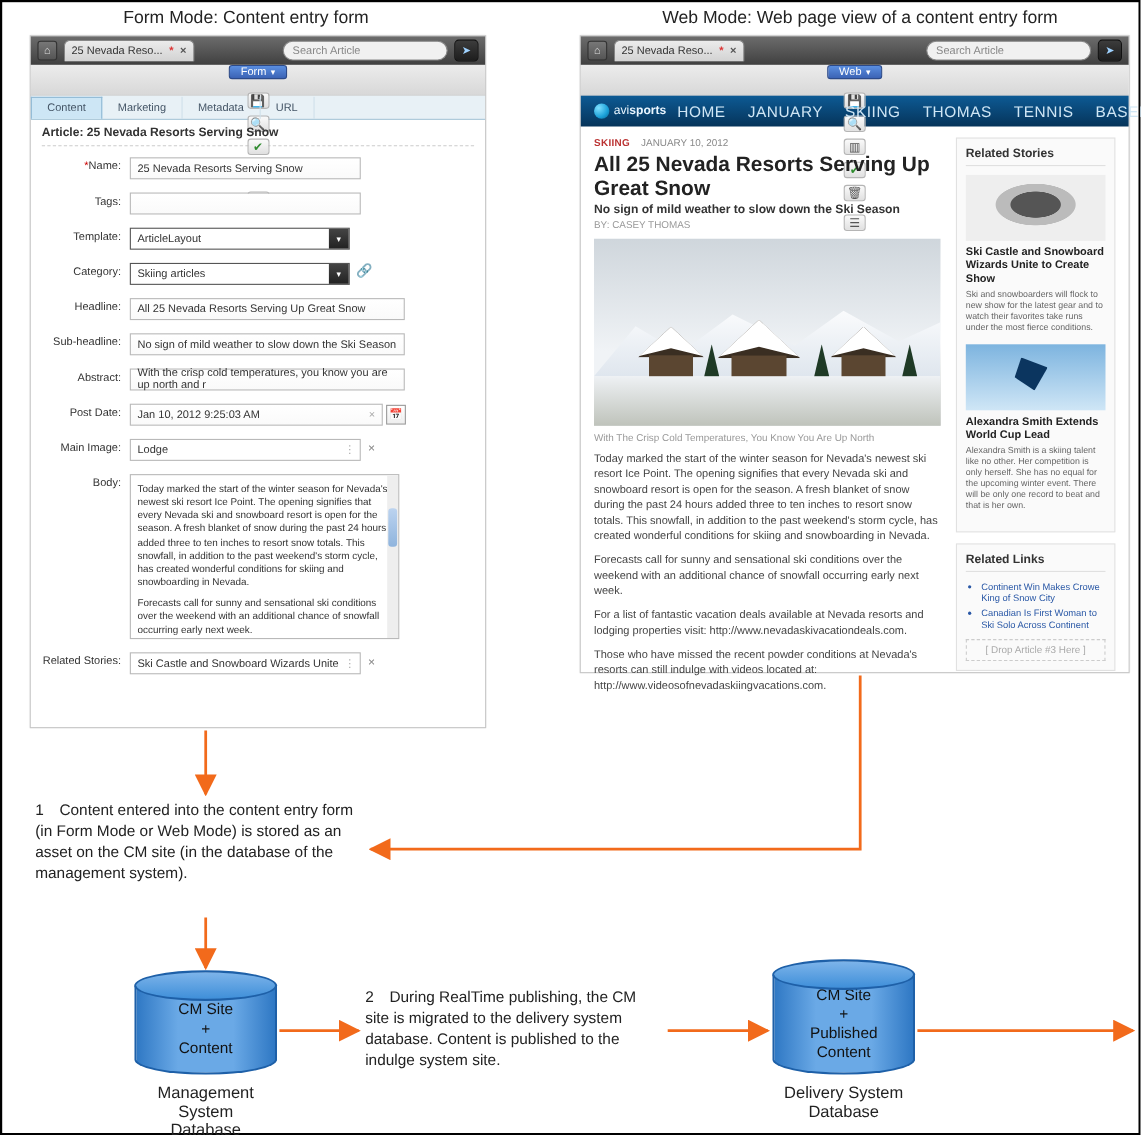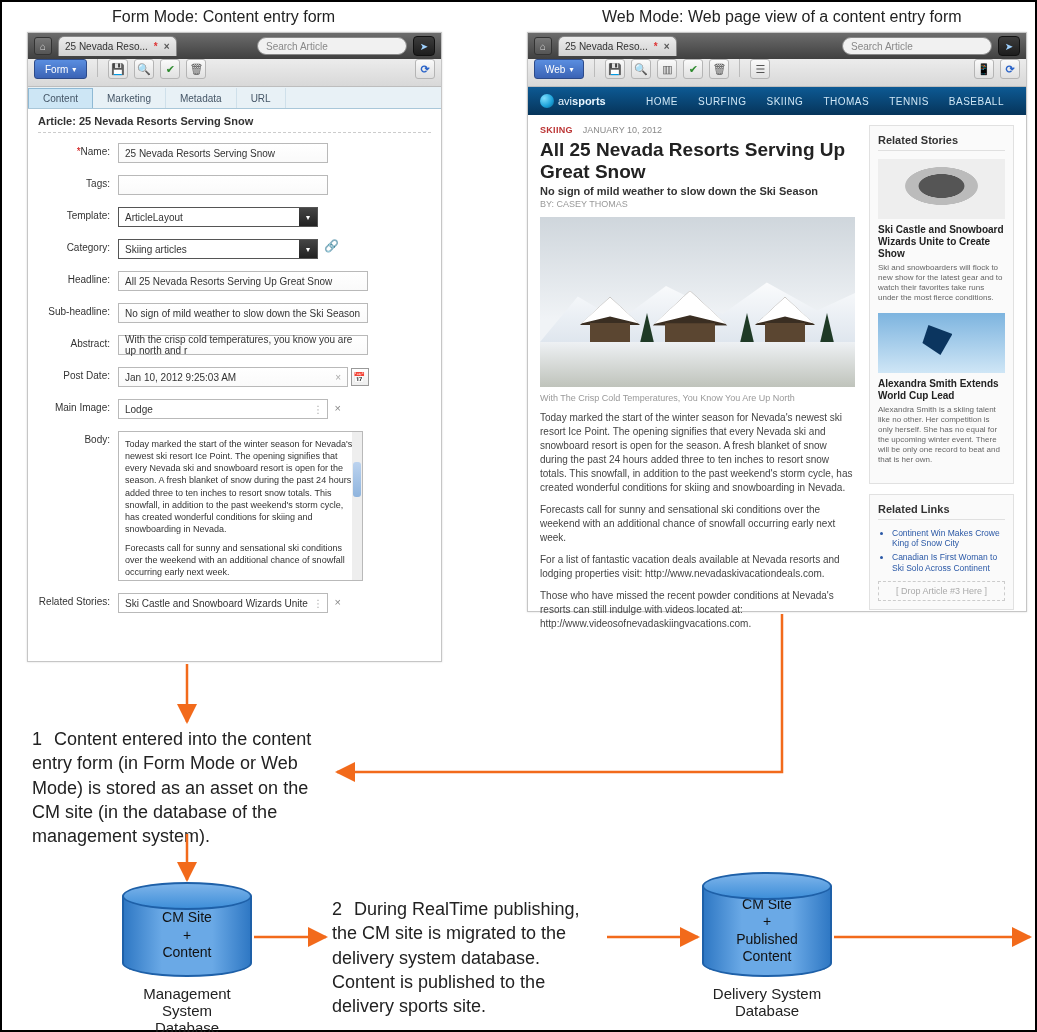--- a/index.html
+++ b/index.html
@@ -76,21 +76,21 @@
   .topbar .spacer{flex:1;}
   .search-pill{
     width:150px;height:18px;border-radius:9px;background:#f1f1f1;
     border:1px solid #888;display:flex;align-items:center;padding:0 8px;
     color:#888;font-size:10px;
   }
   .go-btn{width:22px;height:20px;border-radius:4px;background:linear-gradient(#3c3c3c,#1d1d1d);border:1px solid #111;display:flex;align-items:center;justify-content:center;color:#9fd2ff;font-size:10px;}
   .toolbar{
     height:28px;background:linear-gradient(#ececec,#d8d8d8);
     border-bottom:1px solid #bdbdbd;
-    display:flex;padding:0 6px;gap:6px;
+    display:flex;align-items:center;padding:0 6px;gap:6px;flex-direction:column;
   }
   .mode-btn{
     height:20px;padding:0 10px;border-radius:3px;
     background:linear-gradient(#5a8ee0,#3b63b5);color:#fff;
     font-size:10px;border:1px solid #2c4a89;display:flex;align-items:center;gap:4px;
   }
   .mode-btn .tri{font-size:8px;}
   .tool-ic{
     width:20px;height:20px;border-radius:3px;background:linear-gradient(#fafafa,#e0e0e0);
     border:1px solid #b5b5b5;display:flex;align-items:center;justify-content:center;
@@ -142,21 +142,21 @@
   
   .webnav{
     height:28px;background:linear-gradient(#0d5a94,#06345a);
     display:flex;align-items:center;padding:0 12px;font-size:10px;color:#dfe;
   }
   .logo{display:flex;align-items:center;gap:4px;}
   .logo .dot{width:14px;height:14px;border-radius:50%;background:radial-gradient(circle at 30% 30%,#7fe0ff,#1aa0d8 60%,#0a5f8a);}
   .logo .brand{color:#eaf6ff;font-size:11px;}
   .logo .brand b{font-weight:bold;}
   .webnav .spacer{flex:1;}
-  .navitem{padding:0 10px;color:#cfe6f5;font-size:10px;letter-spacing:.5px;}
+  .navitem{padding:0 10px;color:#cfe6f5;font-size:14px;letter-spacing:.5px;}
   .webcontent{display:flex;padding:10px 12px;gap:14px;font-size:10px;color:#333;}
   .maincol{flex:1;}
   .meta-line{font-size:9px;color:#888;margin-bottom:4px;}
   .meta-line .cat{color:#b33;font-weight:bold;margin-right:10px;letter-spacing:.3px;}
   h1.art-title{font-size:19px;margin:0 0 2px 0;font-weight:bold;color:#222;}
   .subhead{font-size:11px;font-weight:bold;color:#333;margin-bottom:2px;}
   .byline{font-size:9px;color:#999;margin-bottom:8px;}
   .hero{
     width:100%;height:170px;position:relative;overflow:hidden;margin-bottom:6px;
     background:linear-gradient(180deg,#dfe3e7 0%, #fff 55%, #8e928a 100%);
@@ -185,21 +185,21 @@
   .story-title{font-weight:bold;font-size:10px;color:#222;margin-bottom:3px;line-height:1.2;}
   .story-blurb{font-size:8px;color:#666;line-height:1.25;margin-bottom:10px;}
   .rel-links ul{margin:0;padding:0 0 0 14px;}
   .rel-links li{color:var(--rel-link);font-size:8.5px;margin-bottom:4px;line-height:1.2;}
   .drop{margin-top:8px;text-align:center;color:#aaa;border:1px dashed #ccc;padding:4px;font-size:9px;}
 
   
   .step{
     position:absolute;
     font-family:"Helvetica Neue", Arial;
-    font-size:18px;
+    font-size:14px;
     line-height:1.35;
     color:#222;
   }
   .step .num{display:inline-block;width:22px;}
   
   .db{
     position:absolute;width:130px;
   }
   .db .cyl{
     position:relative;width:130px;height:95px;
@@ -392,21 +392,21 @@
       <div class="tool-ic refresh">⟳</div>
     </div>
 
     <div class="webnav">
       <div class="logo">
         <div class="dot"></div>
         <div class="brand"><span>avi</span><b>sports</b></div>
       </div>
       <div class="spacer"></div>
       <div class="navitem">HOME</div>
-      <div class="navitem">SURFING</div>
+      <div class="navitem">JANUARY</div>
       <div class="navitem">SKIING</div>
       <div class="navitem">THOMAS</div>
       <div class="navitem">TENNIS</div>
       <div class="navitem">BASEBALL</div>
     </div>
     <div class="webcontent">
       <div class="maincol">
         <div class="meta-line"><span class="cat">SKIING</span><span>JANUARY 10, 2012</span></div>
         <h1 class="art-title">All 25 Nevada Resorts Serving Up Great Snow</h1>
         <div class="subhead">No sign of mild weather to slow down the Ski Season</div>
@@ -461,21 +461,21 @@
           <div class="drop">[ Drop Article #3 Here ]</div>
         </div>
       </div>
     </div>
   </div>
 
   <div class="step" style="left:30px;top:725px;width:300px;">
     <span class="num">1</span><span>Content entered into the content entry form (in Form Mode or Web Mode) is stored as an asset on the CM site (in the database of the management system).</span>
   </div>
   <div class="step" style="left:330px;top:895px;width:270px;">
-    <span class="num">2</span><span>During RealTime publishing, the CM site is migrated to the delivery system database. Content is published to the delivery sports site.</span>
+    <span class="num">2</span><span>During RealTime publishing, the CM site is migrated to the delivery system database. Content is published to the indulge system site.</span>
   </div>
 
   <div class="db" style="left:120px;top:880px;">
     <div class="cyl">
       <div class="body">
           <span style="white-space:pre-line;">CM Site
 +
 Content</span>
         </div>
       <div class="top"></div>

